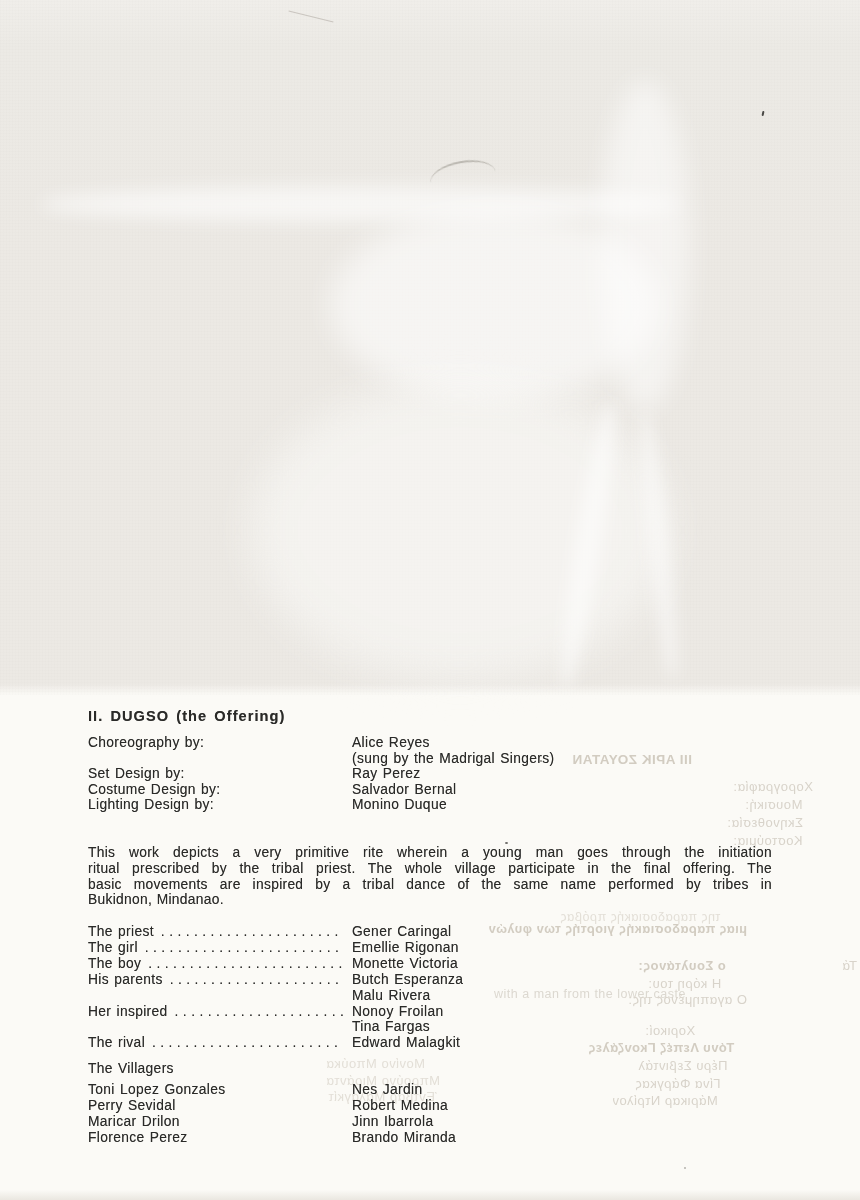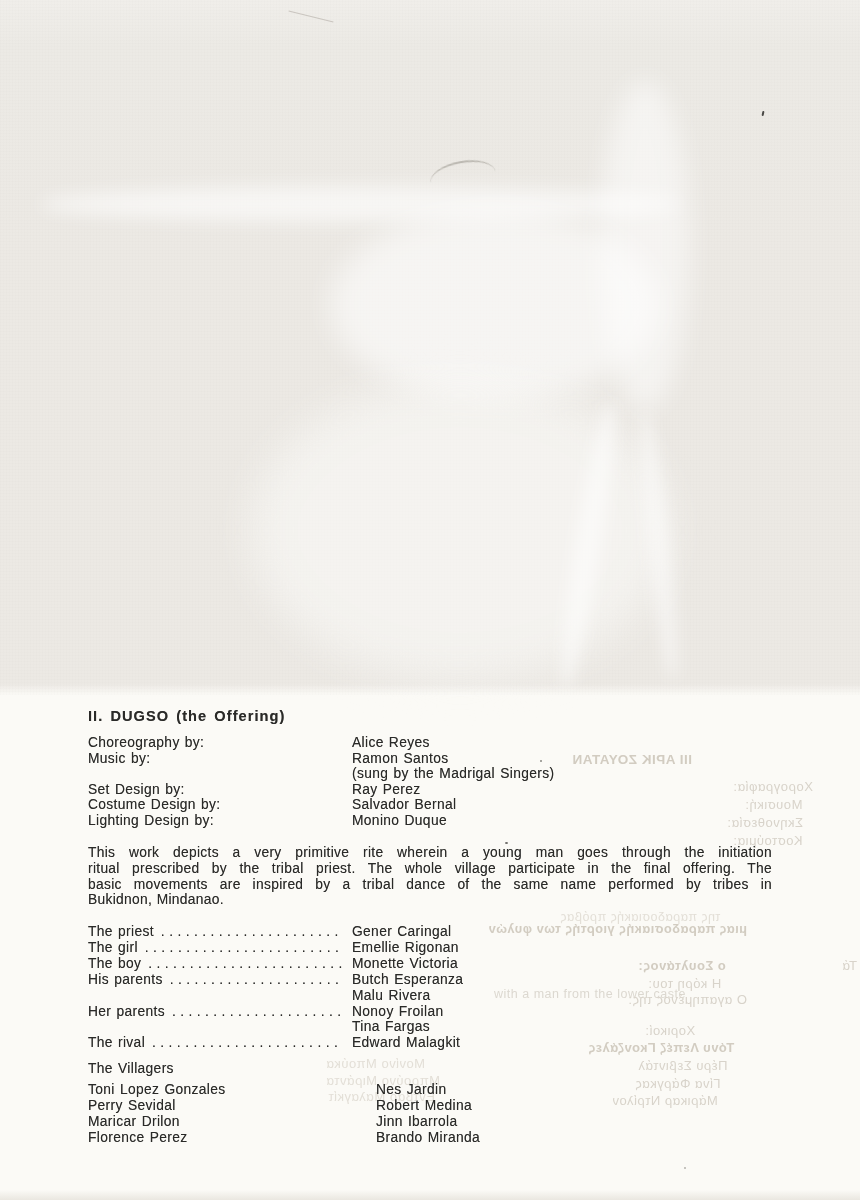--- a/index.html
+++ b/index.html
@@ -65,21 +65,21 @@
 
   .cast{position:absolute;left:88px;top:924px;width:684px;font-size:13.8px;line-height:15.9px;}
   .castrow{display:flex;}
   .role{flex:0 0 auto;letter-spacing:.35px;word-spacing:1px;}
   .leader{flex:1 1 auto;overflow:hidden;white-space:nowrap;margin:0 9px 0 7px;letter-spacing:.3px;word-spacing:0;}
   .castrow.plain .leader{visibility:hidden;}
   .cname{flex:0 0 420px;letter-spacing:.35px;word-spacing:1px;}
 
   .villagers-heading{position:absolute;left:88px;top:1061px;font-size:13.8px;letter-spacing:.35px;word-spacing:1px;text-align:center;}
   .villagers{position:absolute;left:88px;top:1082px;width:684px;font-size:13.8px;line-height:16px;}
-  .vrow{display:flex;gap:24px;}
+  .vrow{display:flex;}
   .vleft{flex:0 0 264px;letter-spacing:.35px;word-spacing:1px;}
   .vright{flex:1 1 auto;letter-spacing:.35px;word-spacing:1px;}
 </style>
 </head>
 <body>
 
 <div class="page">
 
   <div class="photo-area">
     <div class="grain"></div>
@@ -120,24 +120,20 @@
   <span class="bleed" style="left:842px;top:958px;">Τά</span>
 
   <div class="title doc">II. DUGSO (the Offering)</div>
 
   <div class="credits doc">
     <div class="crow">
       <span class="clabel">Choreography by:</span>
       <span class="cvalue">Alice Reyes</span>
     </div>
     <div class="crow">
-      <span class="clabel">Music by:</span>
-      <span class="cvalue">Ramon Santos</span>
-    </div>
-    <div class="crow">
       <span class="clabel"></span>
       <span class="cvalue">(sung by the Madrigal Singers)</span>
     </div>
     <div class="crow">
       <span class="clabel">Set Design by:</span>
       <span class="cvalue">Ray Perez</span>
     </div>
     <div class="crow">
       <span class="clabel">Costume Design by:</span>
       <span class="cvalue">Salvador Bernal</span>
@@ -175,21 +171,21 @@
       <span class="role">His parents</span>
       <span class="leader">. . . . . . . . . . . . . . . . . . . . . . . . . . . . . . . . . . . . . . . . . . . . . . . .</span>
       <span class="cname">Butch Esperanza</span>
     </div>
     <div class="castrow plain">
       <span class="role"></span>
       <span class="leader"></span>
       <span class="cname">Malu Rivera</span>
     </div>
     <div class="castrow">
-      <span class="role">Her parents</span>
+      <span class="role">Her inspired</span>
       <span class="leader">. . . . . . . . . . . . . . . . . . . . . . . . . . . . . . . . . . . . . . . . . . . . . . . .</span>
       <span class="cname">Nonoy Froilan</span>
     </div>
     <div class="castrow plain">
       <span class="role"></span>
       <span class="leader"></span>
       <span class="cname">Tina Fargas</span>
     </div>
     <div class="castrow">
       <span class="role">The rival</span>

